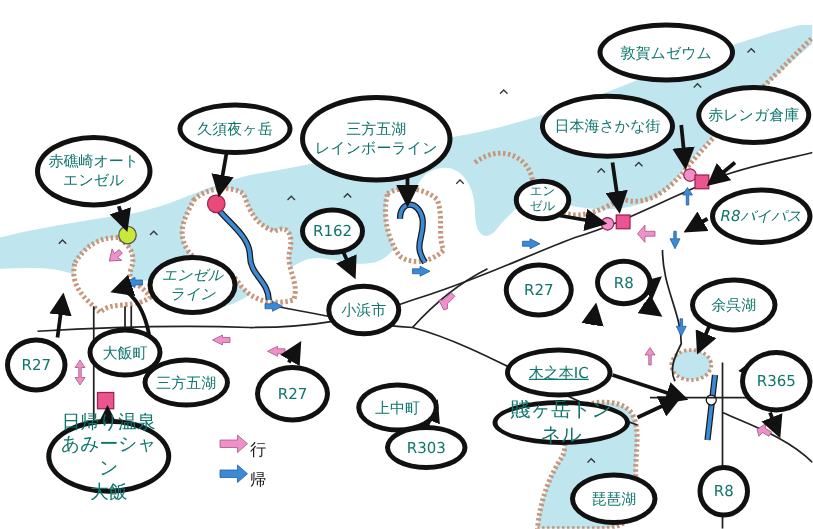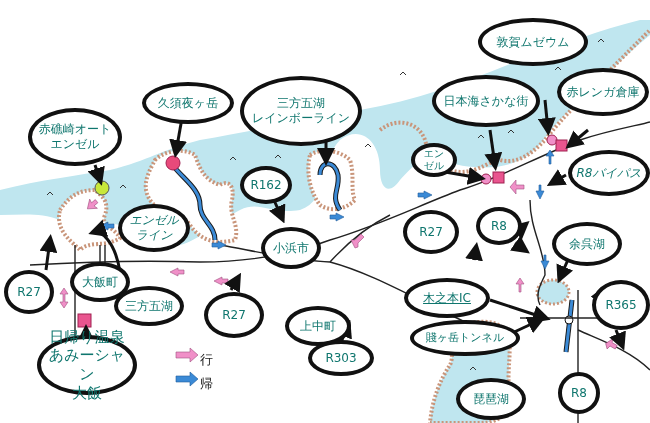--- a/index.html
+++ b/index.html
@@ -151,21 +151,21 @@
 <div class="bubble" style="left:37px;top:335px;width:100px;height:60px;font-size:15px;">日帰り温泉
 あみーシャン
 大飯</div>
 <div class="bubble" style="left:204px;top:292px;width:60px;height:46px;">R27</div>
 <div class="bubble" style="left:285px;top:306px;width:66px;height:40px;">上中町</div>
 <div class="bubble" style="left:308px;top:340px;width:66px;height:36px;">R303</div>
 <div class="bubble" style="left:403px;top:210px;width:56px;height:44px;">R27</div>
 <div class="bubble" style="left:476px;top:207px;width:46px;height:38px;">R8</div>
 <div class="bubble" style="left:552px;top:222px;width:70px;height:44px;text-align:right;">余呉湖</div>
 <div class="bubble" style="left:404px;top:278px;width:86px;height:40px;text-decoration:underline;">木之本IC</div>
-<div class="bubble" style="left:410px;top:320px;width:110px;height:36px;font-size:11px;">賤ヶ岳トンネル</div>
+<div class="bubble" style="left:394px;top:320px;width:110px;height:36px;font-size:16px;">賤ヶ岳トンネル</div>
 <div class="bubble" style="left:592px;top:280px;width:58px;height:50px;">R365</div>
 <div class="bubble" style="left:456px;top:378px;width:70px;height:42px;">琵琶湖</div>
 <div class="bubble" style="left:558px;top:372px;width:42px;height:42px;">R8</div>
 
 <div class="legend">
   <div class="legend-row">
     <span class="legend-arrow"></span>
     <span>行</span>
   </div>
   <div class="legend-row">

